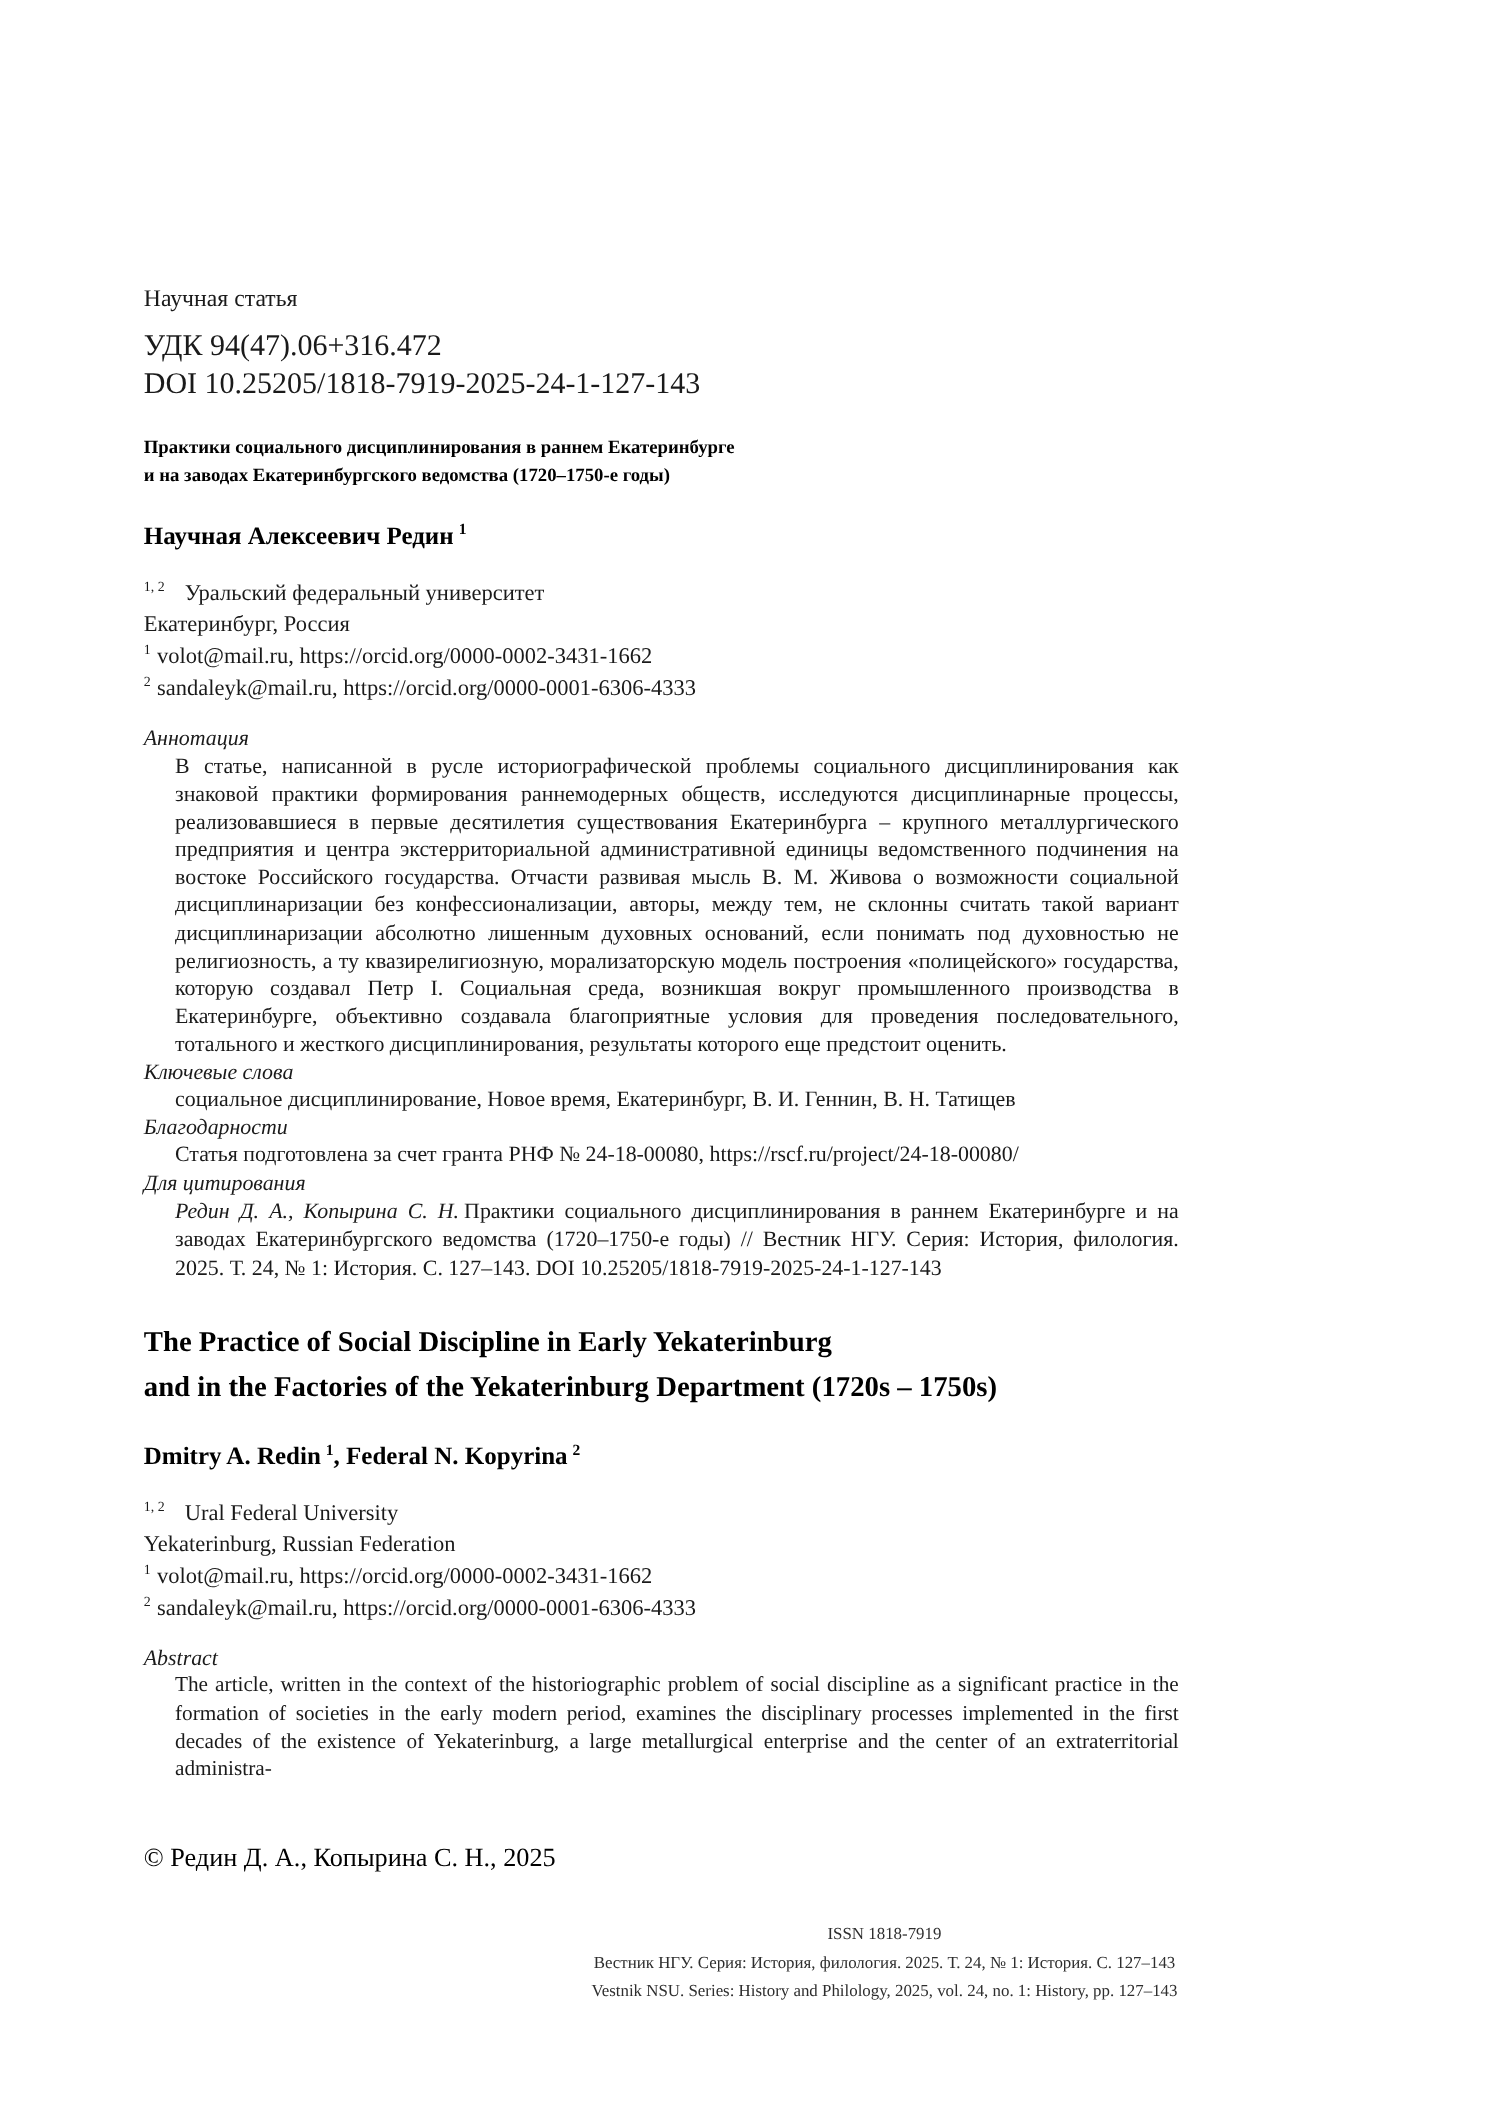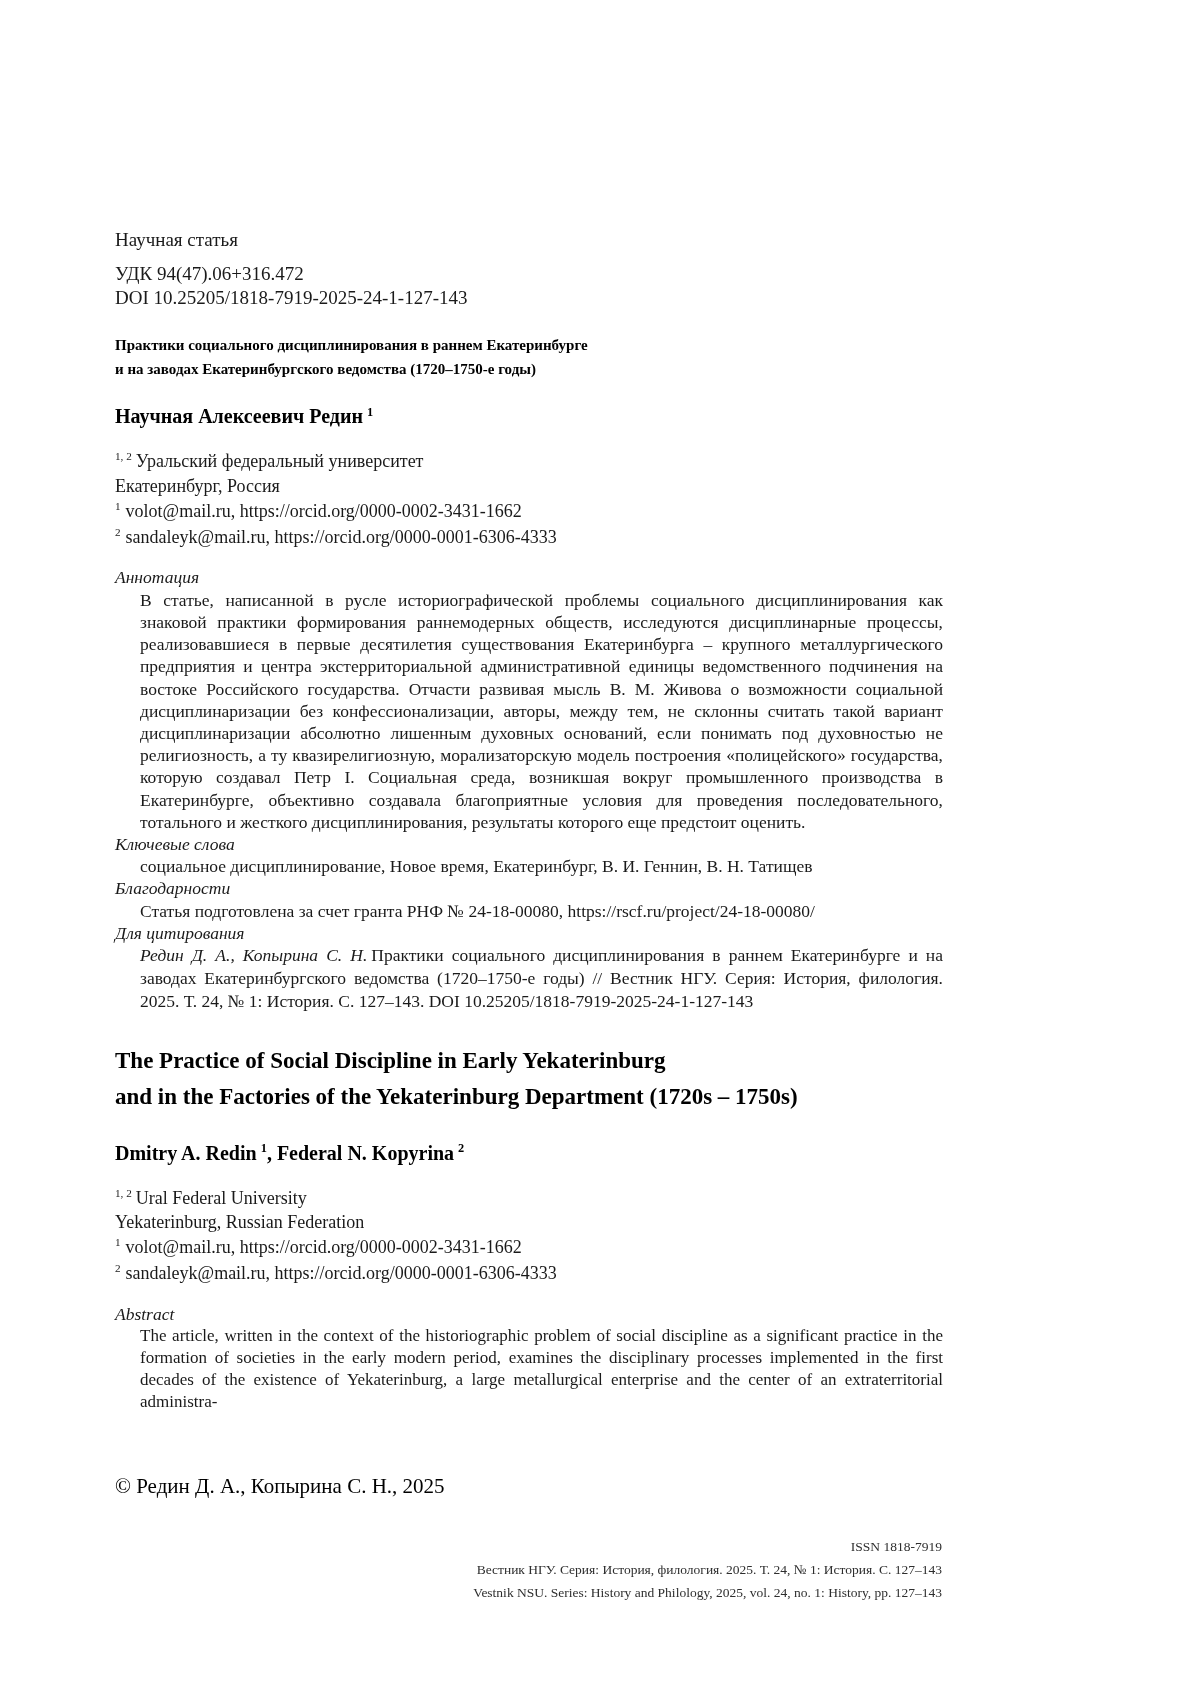--- a/index.html
+++ b/index.html
@@ -10,31 +10,31 @@
     background:#ffffff;
     font-family:"Liberation Serif","DejaVu Serif",serif;
     color:#1a1a1a;
     overflow:hidden;
   }
   .content{position:absolute;left:115px;top:228px;width:828px;}
   p{margin:0;}
   sup{font-size:0.62em;line-height:0;}
 
   .article-type{font-size:19px;line-height:1.25;margin-bottom:10px;}
-  .meta{font-size:19px;line-height:1.27;}
+  .meta{font-size:24px;line-height:1.27;}
 
   .title{font-size:15px;line-height:1.58;font-weight:bold;color:#000;margin:24px 0 0;}
   .title span{display:block;}
 
   .authors{margin-top:20px;font-size:20px;line-height:1.5;font-weight:bold;color:#000;}
   .authors .author-row{display:block;}
   .authors sup{margin-left:4px;font-weight:bold;}
 
   .affil{margin-top:18px;font-size:18px;line-height:1.36;}
-  .affil sup{margin-right:4px;}
+  .affil sup{margin-right:16px;}
   .contacts{margin-top:1px;font-size:18px;line-height:1.42;}
   .contacts sup{margin-right:5px;}
 
   .label{font-style:italic;font-size:17.5px;line-height:1.27;}
   .label.first{margin-top:16px;}
   .justify{
     text-align:justify;
     font-size:17.5px;line-height:1.27;
     margin-left:25px;
     hyphens:auto;
@@ -51,21 +51,21 @@
   .abstract-en{font-size:17px;line-height:1.3;}
 
   .copyright{
     position:absolute;left:115px;top:1474px;
     font-size:21px;color:#000000;
   }
   .issn-block{
     position:absolute;right:258px;top:1536px;
     text-align:right;font-size:13.5px;line-height:1.7;color:#2e2e2e;
   }
-  .issn-block p{margin:0;}
+  .issn-block p{margin:0;text-align:center;}
 </style>
 </head>
 <body>
 
 <div class="page">
   <div class="content">
 
     <p class="article-type">Научная статья</p>
     <p class="meta">УДК 94(47).06+316.472</p>
     <p class="meta">DOI 10.25205/1818-7919-2025-24-1-127-143</p>

